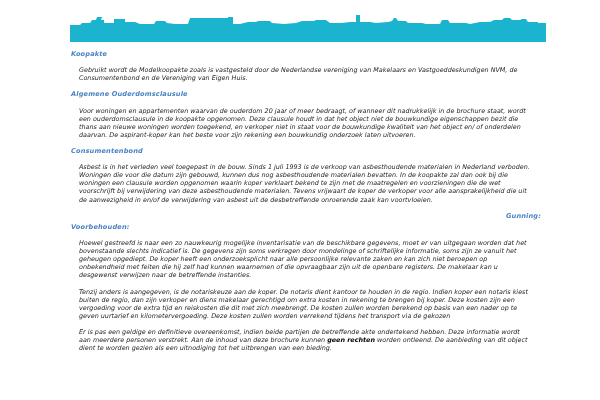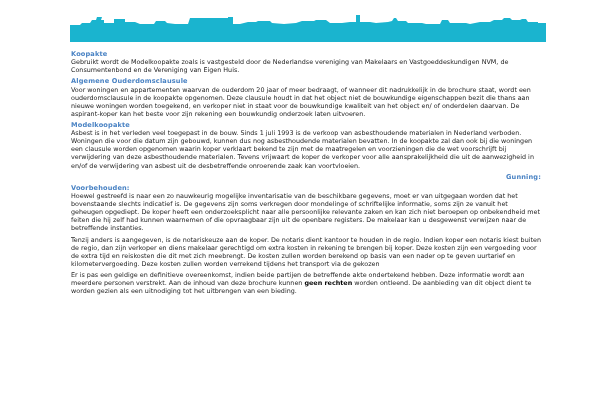--- a/index.html
+++ b/index.html
@@ -1,43 +1,43 @@
 <!DOCTYPE html>
 <html><head>
   <meta charset="utf-8">
   <style>
     html, body { margin: 0; padding: 0; background: #ffffff; }
     body { width: 600px; height: 400px; position: relative; overflow: hidden;
            font-family: "DejaVu Sans", sans-serif; color: #222; }
     .skyline { position: absolute; left: 70px; top: 14px; width: 476px; height: 28px; }
     .content { position: absolute; left: 71px; top: 50px; width: 470px; }
-    .section { margin-bottom: 3px; }
+    .section { margin-bottom: 3px; font-style: italic; }
     h2 { margin: 0; font-size: 6.6px; line-height: 8.2px; font-weight: bold;
          color: #4a83c4; letter-spacing: 0.15px; }
-    p { margin: 0; font-size: 6.4px; line-height: 8.1px; color: #1e1e1e; }
+    p { margin: 8px; font-size: 6.4px; line-height: 8.1px; color: #1e1e1e; }
     b { font-weight: bold; color: #000; }
   </style>
 </head>
 <body>
 
 <svg class="skyline" viewBox="0 0 476 28" preserveAspectRatio="none">
   <path fill="#1ab4cf" d="M0,28 L0,11 L10,11 L12,9 L20,9 L22,6 L26,6 L27,3 L32,3 L31,6 L34,6 L34,9 L44,9 L44,5 L55,5 L55,8 L65,8 L70,10 L84,10 L86,7 L95,7 L97,9 L105,10 L118,10 L120,4 L158,4 L158,3 L163,3 L163,10 L170,10 L178,8 L186,8 L188,7 L200,7 L202,9 L214,10 L226,9 L232,7 L244,7 L246,6 L256,6 L260,9 L272,9 L280,8 L286,8 L286,1 L290,1 L290,8 L300,8 L306,9 L318,8 L322,7 L324,4 L326,4 L328,7 L336,7 L338,9 L352,9 L356,10 L370,10 L372,6 L378,6 L380,9 L396,9 L400,10 L410,8 L420,8 L424,6 L432,6 L434,4 L440,4 L442,6 L450,6 L452,5 L456,5 L458,8 L468,8 L468,9 L476,9 L476,28 Z"></path>
 </svg>
 
 <div class="content">
   <div class="section">
     <h2 style="color: rgb(74, 131, 196);">Koopakte</h2>
     <p>Gebruikt wordt de Modelkoopakte zoals is vastgesteld door de Nederlandse vereniging van Makelaars en Vastgoeddeskundigen NVM, de Consumentenbond en de Vereniging van Eigen Huis.</p>
   </div>
   <div class="section">
     <h2 style="color: rgb(74, 131, 196);">Algemene Ouderdomsclausule</h2>
     <p>Voor woningen en appartementen waarvan de ouderdom 20 jaar of meer bedraagt, of wanneer dit nadrukkelijk in de brochure staat, wordt een ouderdomsclausule in de koopakte opgenomen. Deze clausule houdt in dat het object niet de bouwkundige eigenschappen bezit die thans aan nieuwe woningen worden toegekend, en verkoper niet in staat voor de bouwkundige kwaliteit van het object en/ of onderdelen daarvan. De aspirant-koper kan het beste voor zijn rekening een bouwkundig onderzoek laten uitvoeren.</p>
   </div>
   <div class="section">
-    <h2 style="color: rgb(74, 131, 196);">Modelkoopakte</h2>
+    <h2 style="color: rgb(74, 131, 196);">Consumentenbond</h2>
     <p>Asbest is in het verleden veel toegepast in de bouw. Sinds 1 juli 1993 is de verkoop van asbesthoudende materialen in Nederland verboden. Woningen die voor die datum zijn gebouwd, kunnen dus nog asbesthoudende materialen bevatten. In de koopakte zal dan ook bij die woningen een clausule worden opgenomen waarin koper verklaart bekend te zijn met de maatregelen en voorzieningen die de wet voorschrijft bij verwijdering van deze asbesthoudende materialen. Tevens vrijwaart de koper de verkoper voor alle aansprakelijkheid die uit de aanwezigheid in en/of de verwijdering van asbest uit de desbetreffende onroerende zaak kan voortvloeien.</p>
   </div>
   <div class="section">
     <h2 style="color: rgb(74, 131, 196); text-align: right;">Gunning:</h2>
   </div>
   <div class="section">
     <h2 style="color: rgb(74, 131, 196);">Voorbehouden:</h2>
     <p>Hoewel gestreefd is naar een zo nauwkeurig mogelijke inventarisatie van de beschikbare gegevens, moet er van uitgegaan worden dat het bovenstaande slechts indicatief is. De gegevens zijn soms verkregen door mondelinge of schriftelijke informatie, soms zijn ze vanuit het geheugen opgediept. De koper heeft een onderzoeksplicht naar alle persoonlijke relevante zaken en kan zich niet beroepen op onbekendheid met feiten die hij zelf had kunnen waarnemen of die opvraagbaar zijn uit de openbare registers. De makelaar kan u desgewenst verwijzen naar de betreffende instanties.</p>
   </div>
   <div class="section">

